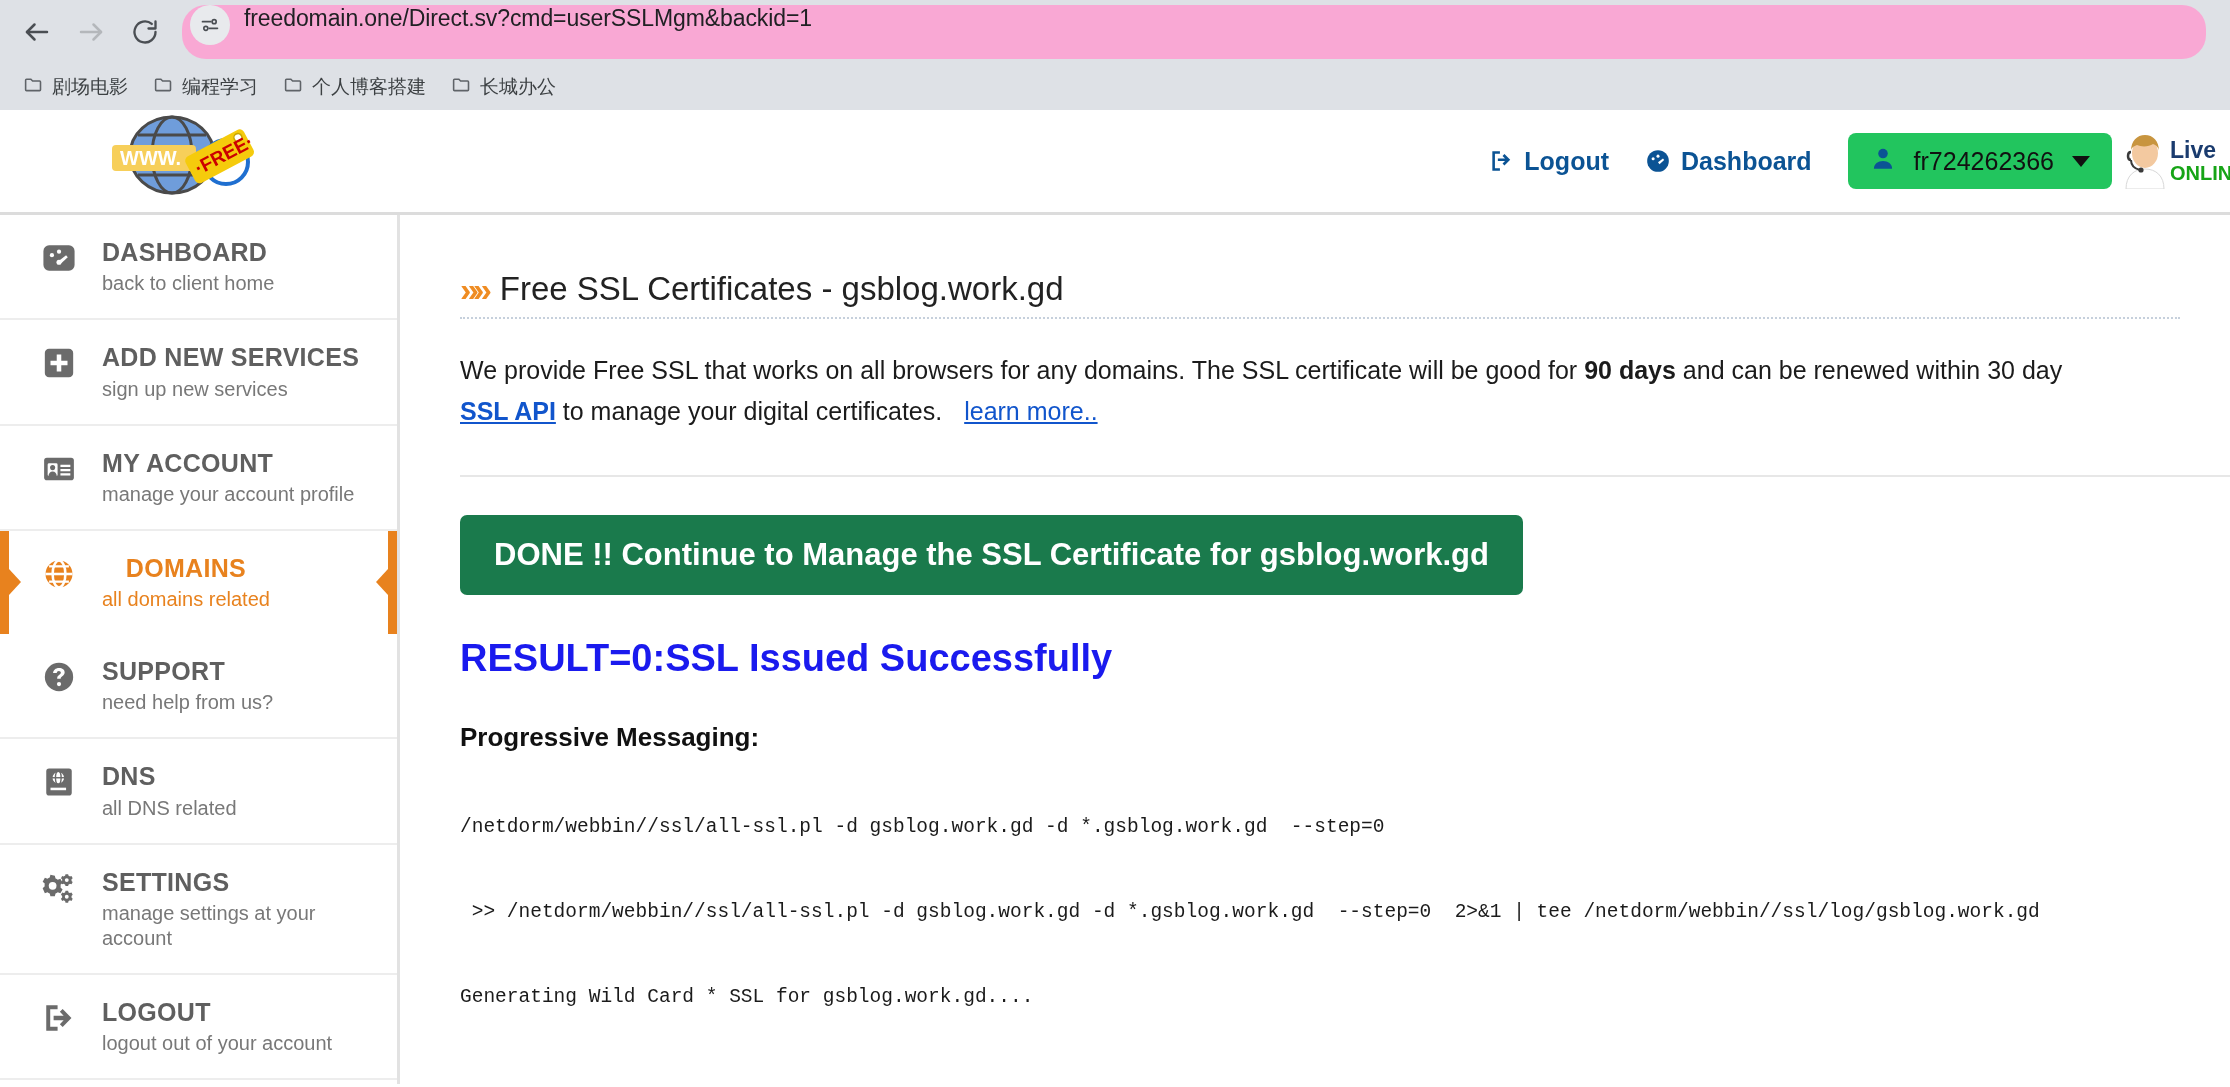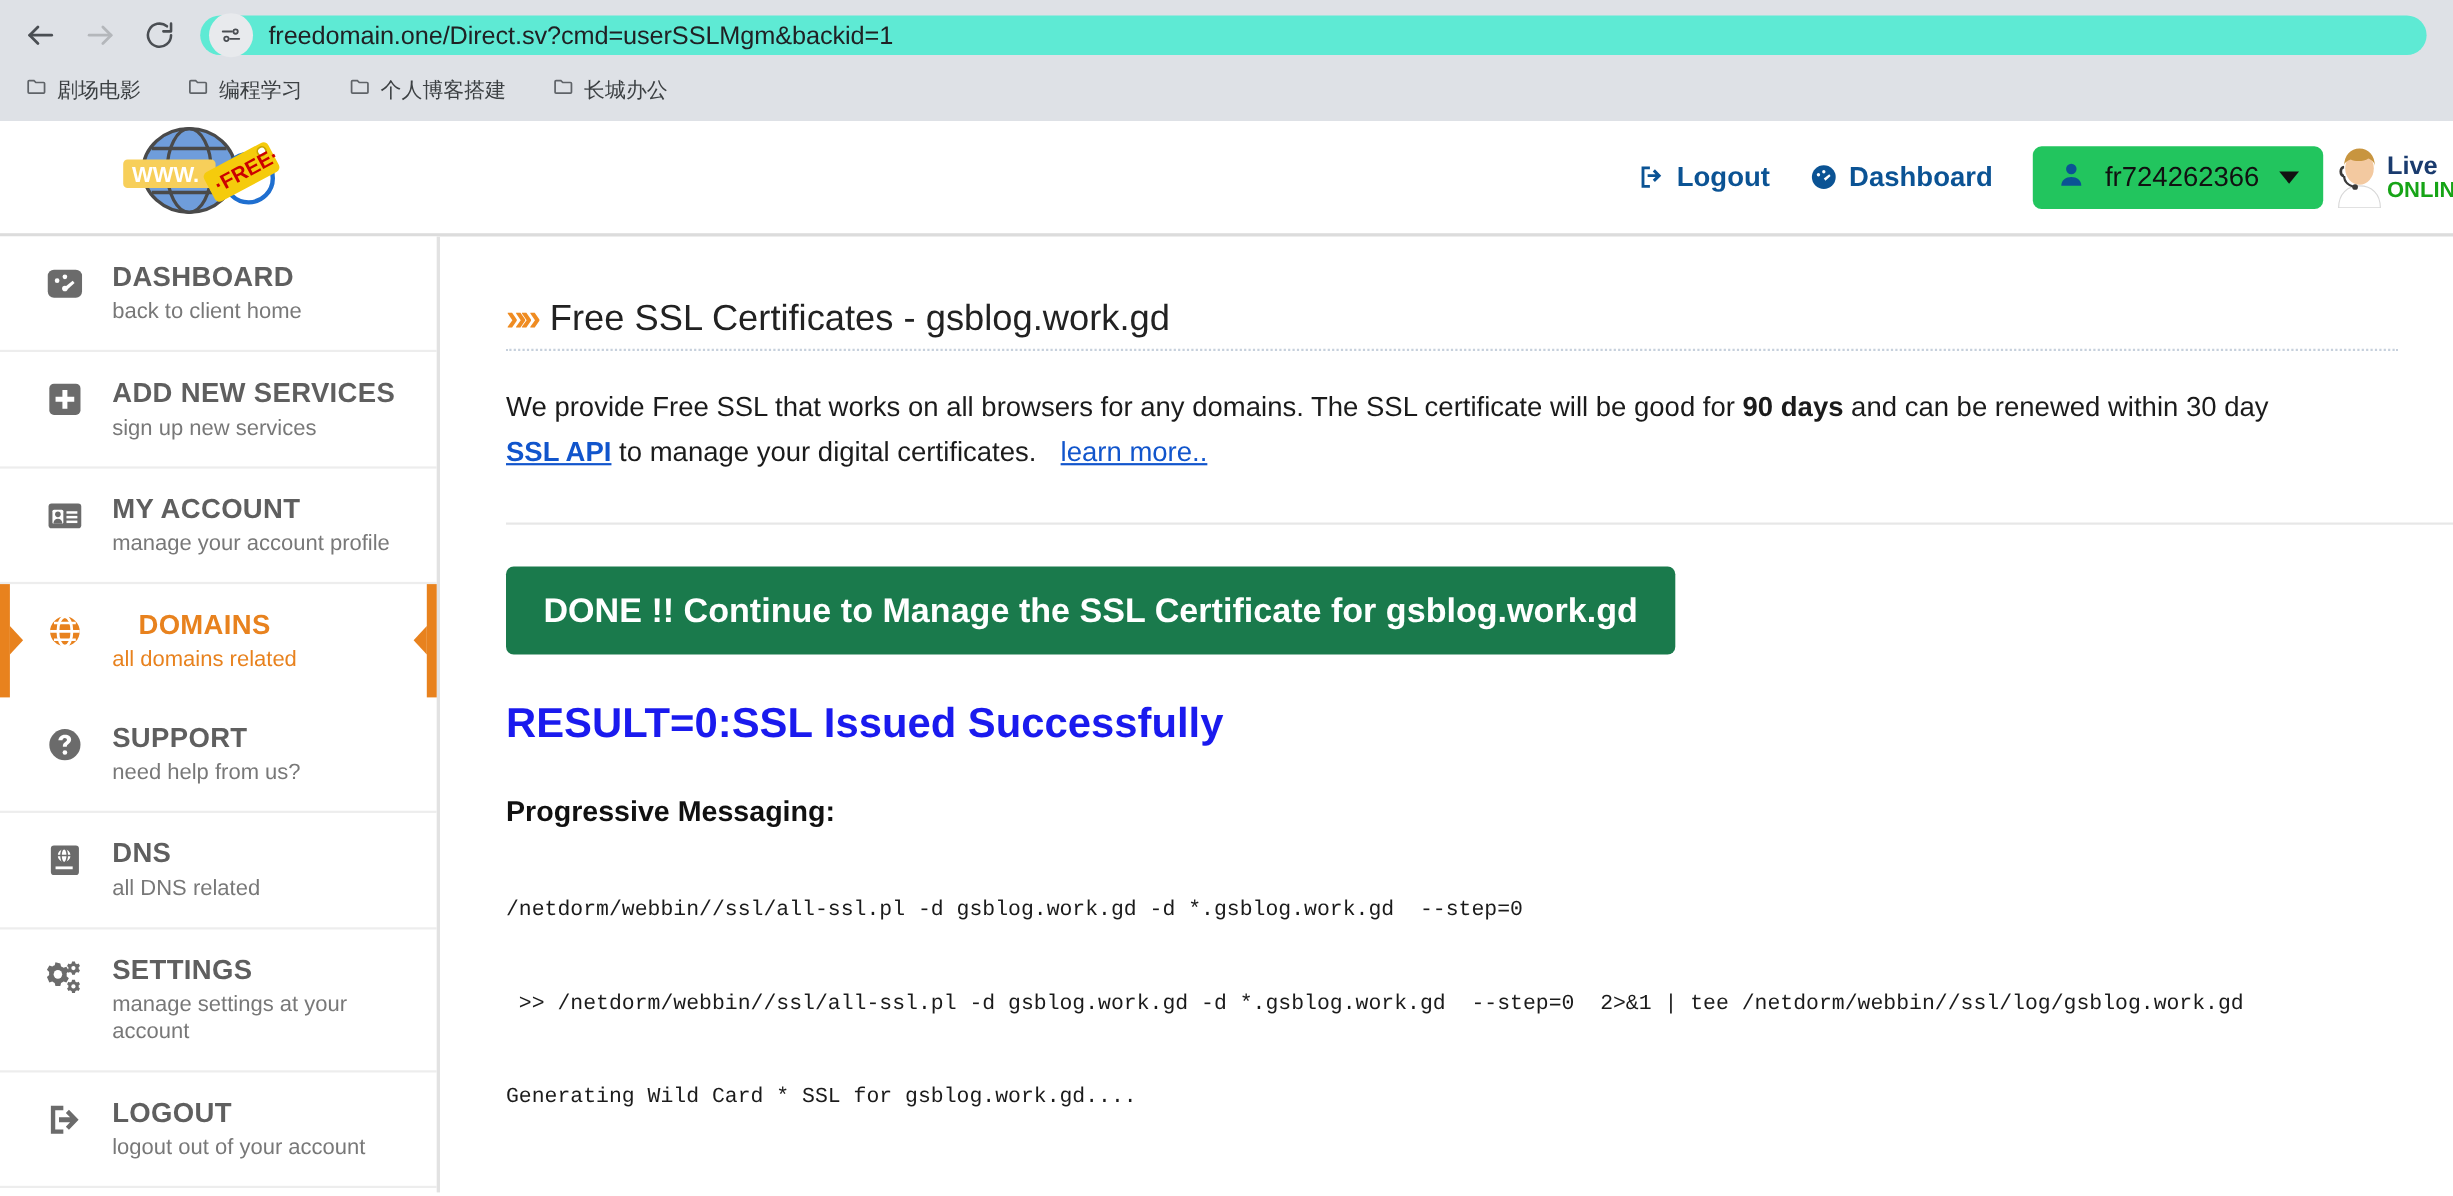--- a/index.html
+++ b/index.html
@@ -35,25 +35,24 @@
     align-items: center;
     justify-content: center;
     border-radius: 50%;
     color: #4a4e53;
     flex: none;
   }
   .nav-btn.disabled { color: #b4b7bb; }
   .nav-btn svg { display: block; }
   .omnibox {
     flex: 1;
-    height: 36px;
-    background: #5eead4;
+    height: 54px;
+    background: #f9a8d4;
     border-radius: 24px;
     display: flex;
-    align-items: center;
     margin-left: 10px;
     margin-right: 14px;
     padding-left: 8px;
     box-sizing: border-box;
   }
   .omnibox-icon {
     width: 40px;
     height: 40px;
     border-radius: 50%;
     background: #e8eaed;
@@ -66,24 +65,24 @@
   .omnibox-url {
     font-size: 23px;
     color: #202124;
     margin-left: 14px;
     white-space: nowrap;
     overflow: hidden;
     letter-spacing: -0.1px;
   }
   .bookmarks-row {
     display: flex;
-    align-items: flex-start;
+    align-items: center;
     height: 46px;
     padding: 0 14px;
-    gap: 24px;
+    gap: 7px;
   }
   .bookmark {
     display: flex;
     align-items: center;
     padding: 4px 9px;
     border-radius: 5px;
     gap: 8px;
     color: #3c4043;
     font-size: 19px;
     white-space: nowrap;

